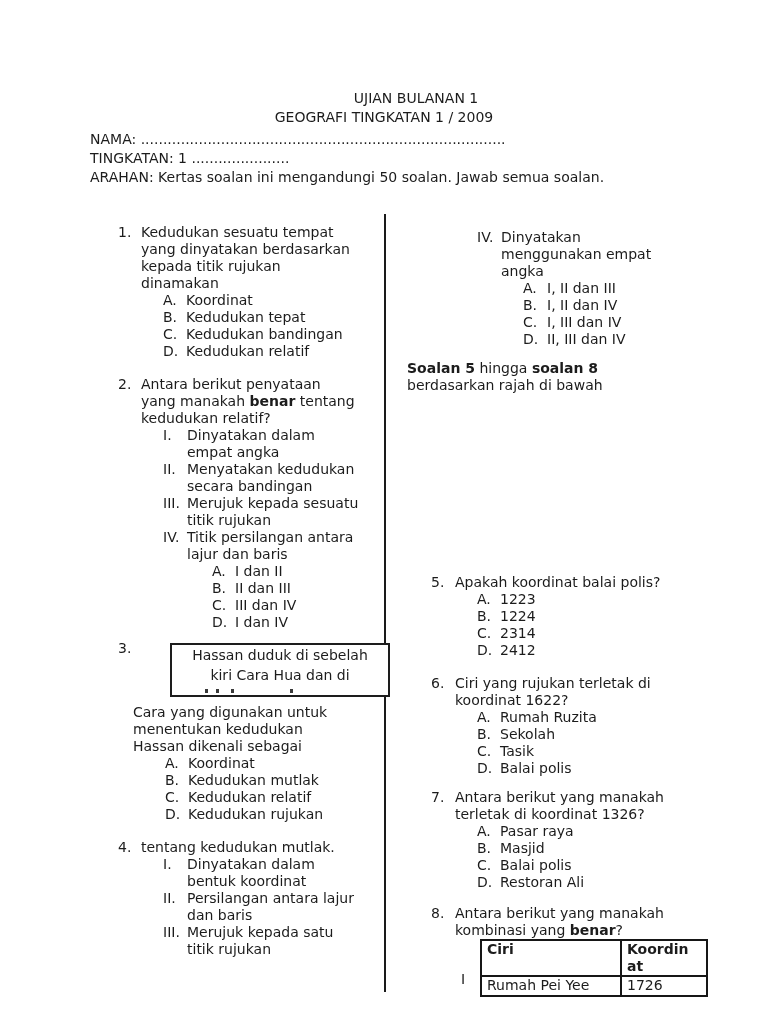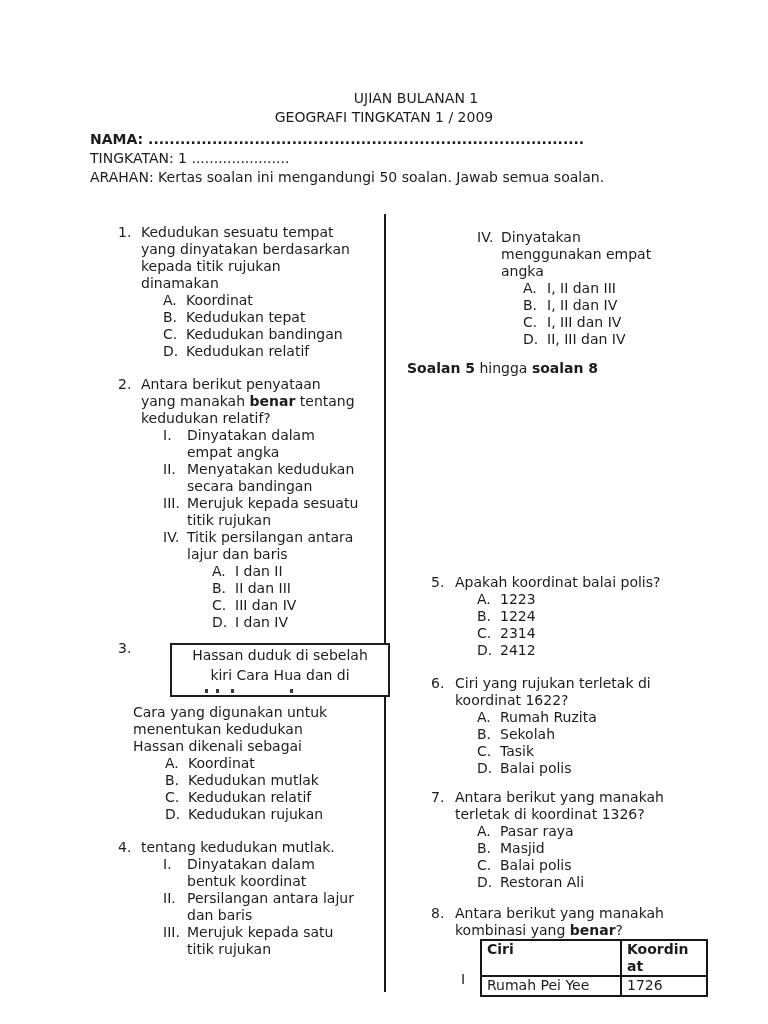--- a/index.html
+++ b/index.html
@@ -48,21 +48,21 @@
   .td-data{height:18px;}
   .rowlabel{position:absolute;left:461px;top:971px;}
 </style>
 </head>
 <body>
 
 <div class="page">
 
   <div class="abs ctr nw" style="top:90px;margin-left:32px;">UJIAN BULANAN 1</div>
   <div class="abs ctr nw" style="top:109px;">GEOGRAFI TINGKATAN 1 / 2009</div>
-  <div class="abs nw" style="left:90px;top:131px;font-weight:bold;"><span>NAMA:</span> <span>..................................................................................</span></div>
+  <div class="abs nw" style="left:90px;top:131px;"><span>NAMA:</span> <span>..................................................................................</span></div>
   <div class="abs nw" style="left:90px;top:150px;"><span>TINGKATAN: 1</span> <span>......................</span></div>
   <div class="abs nw" style="left:90px;top:169px;">ARAHAN: Kertas soalan ini mengandungi 50 soalan. Jawab semua soalan.</div>
 
   <div class="divider"></div>
 
   <div class="q" style="left:118px;top:224px;width:268px;">
     <div class="qrow">
       <div class="qnum nw">1.</div>
       <div class="qbody">
         <div class="nw">Kedudukan sesuatu tempat</div>
@@ -241,20 +241,21 @@
         </div>
       <div class="opt">
           <div class="ol-w nw">D.</div>
           <div class="nw">II, III dan IV</div>
         </div>
     </div>
   </div>
 
   <div class="q" style="left:407px;top:360px;width:300px;">
     <div class="nw"><b>Soalan 5</b><span> hingga </span><b>soalan 8</b></div>
+    <div class="nw">berdasarkan rajah di bawah</div>
   </div>
 
   <div class="q" style="left:431px;top:574px;width:300px;">
     <div class="qrow">
       <div class="qnum-r nw">5.</div>
       <div class="qbody">
           <div class="nw">Apakah koordinat balai polis?</div>
         </div>
     </div>
     <div class="ind-right-abcd">

